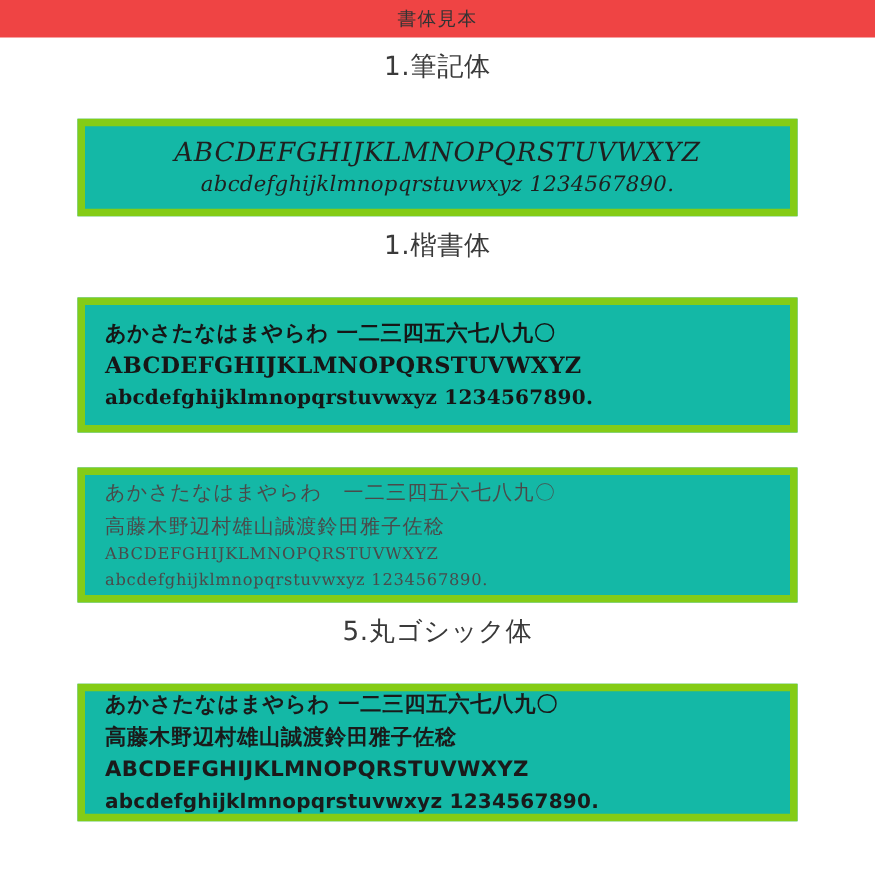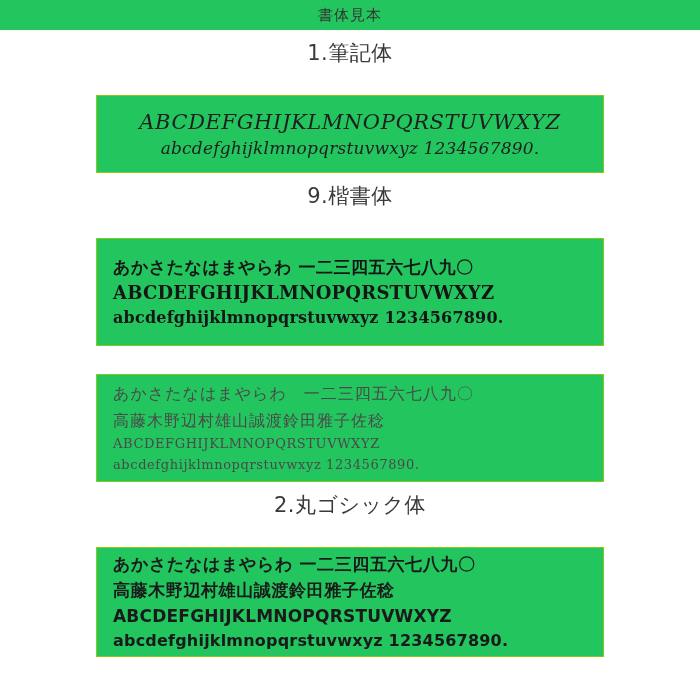--- a/index.html
+++ b/index.html
@@ -16,48 +16,48 @@
   }
   .page {
     width: 700px;
     height: 700px;
     position: relative;
     box-sizing: border-box;
   }
   .header-bar {
     width: 700px;
     height: 30px;
-    background: #22c55e;
+    background: #ef4444;
     display: flex;
     align-items: center;
     justify-content: center;
   }
   .header-title {
     font-size: 15px;
     letter-spacing: 1px;
     color: #333333;
     font-family: "DejaVu Sans", sans-serif;
   }
   .section {
     width: 700px;
     box-sizing: border-box;
-    padding: 0 96px;
+    padding: 0 62px;
   }
   .section-title {
     text-align: center;
     font-size: 21px;
     color: #3a3a3a;
     font-family: "DejaVu Sans", sans-serif;
     margin: 9px 0 7px 0;
     letter-spacing: 0.5px;
   }
   .sample-box {
-    border: 1px solid #84cc16;
+    border: 6px solid #84cc16;
     box-sizing: border-box;
-    background: #22c55e;
+    background: #14b8a6;
     padding: 10px 16px;
     margin-top: 28px;
   }
   .line {
     white-space: nowrap;
   }
 
   
   .box-script { height: 78px; display: flex; flex-direction: column; justify-content: center; }
   .script-line-1 {
@@ -191,39 +191,39 @@
 
   <div class="section">
     <div class="section-title">1.筆記体</div>
     <div class="sample-box box-script">
       <div class="line script-line-1">ABCDEFGHIJKLMNOPQRSTUVWXYZ</div>
       <div class="line script-line-2">abcdefghijklmnopqrstuvwxyz 1234567890.</div>
     </div>
   </div>
 
   <div class="section">
-    <div class="section-title">9.楷書体</div>
+    <div class="section-title">1.楷書体</div>
     <div class="sample-box box-kaisho">
       <div class="line kaisho-jp1">あかさたなはまやらわ 一二三四五六七八九〇</div>
       <div class="line kaisho-en1">ABCDEFGHIJKLMNOPQRSTUVWXYZ</div>
       <div class="line kaisho-en2">abcdefghijklmnopqrstuvwxyz 1234567890.</div>
     </div>
   </div>
 
   <div class="section">
     <div class="sample-box box-mincho">
       <div class="line mincho-jp1">あかさたなはまやらわ　一二三四五六七八九〇</div>
       <div class="line mincho-jp2">高藤木野辺村雄山誠渡鈴田雅子佐稔</div>
       <div class="line mincho-en1">ABCDEFGHIJKLMNOPQRSTUVWXYZ</div>
       <div class="line mincho-en2">abcdefghijklmnopqrstuvwxyz 1234567890.</div>
     </div>
   </div>
 
   <div class="section">
-    <div class="section-title">2.丸ゴシック体</div>
+    <div class="section-title">5.丸ゴシック体</div>
     <div class="sample-box box-maru">
       <div class="line maru-jp1">あかさたなはまやらわ 一二三四五六七八九〇</div>
       <div class="line maru-jp2">高藤木野辺村雄山誠渡鈴田雅子佐稔</div>
       <div class="line maru-en1">ABCDEFGHIJKLMNOPQRSTUVWXYZ</div>
       <div class="line maru-en2">abcdefghijklmnopqrstuvwxyz 1234567890.</div>
     </div>
   </div>
 
 </div>
 

